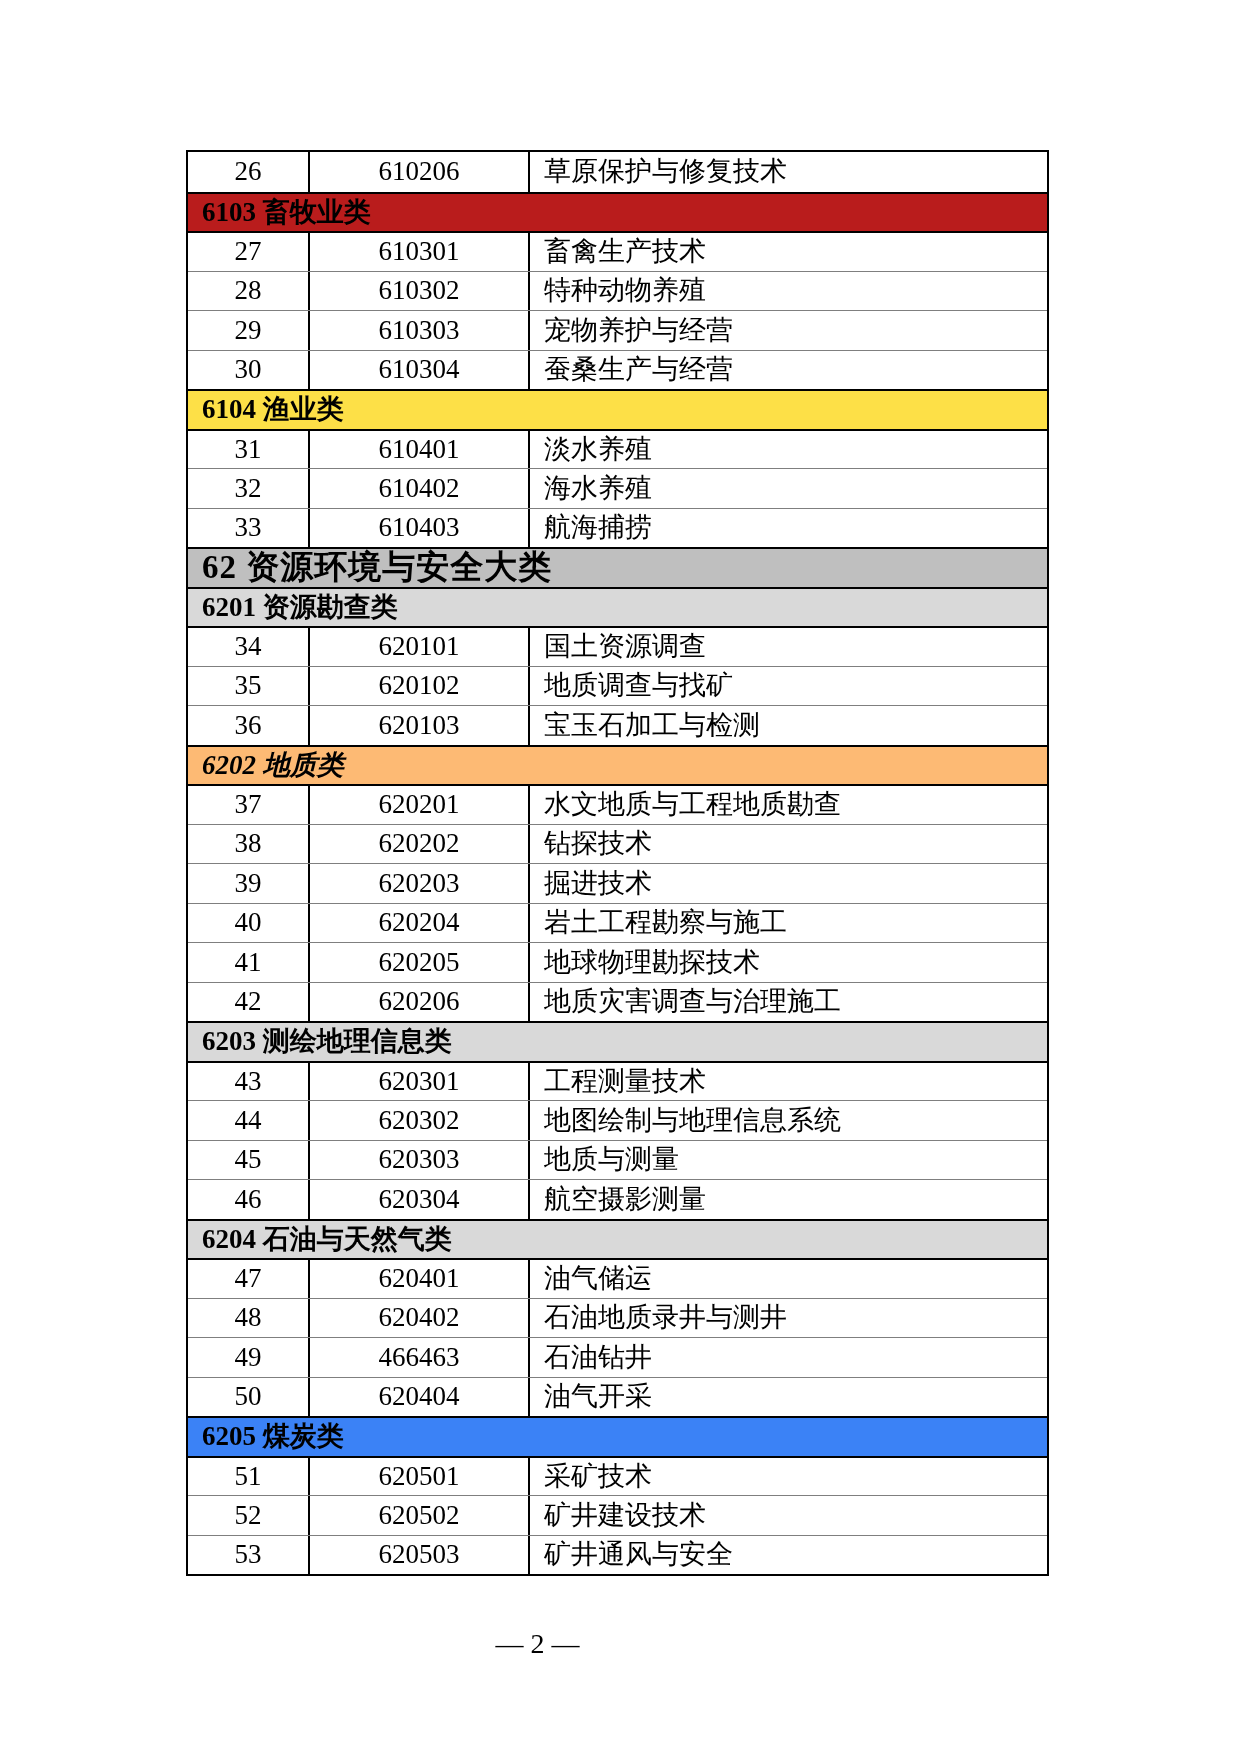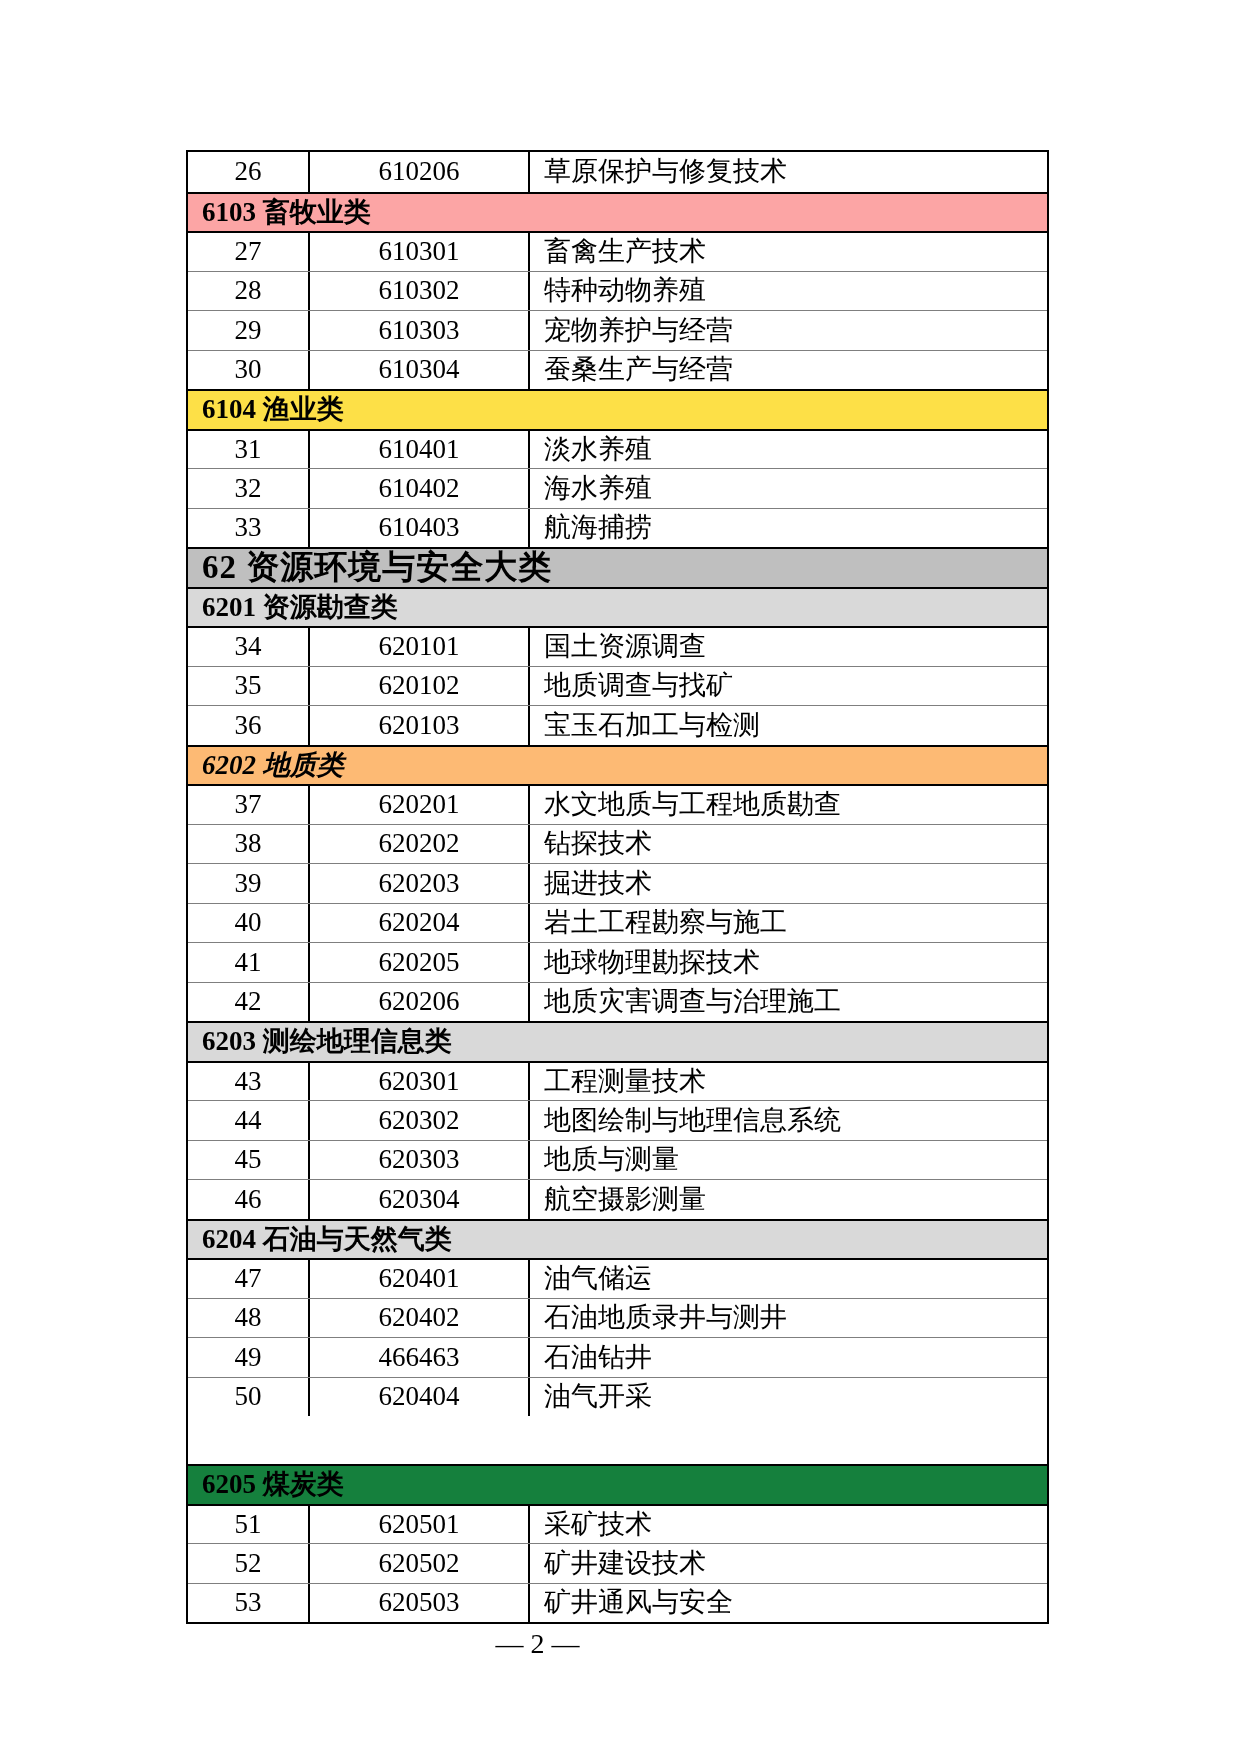--- a/index.html
+++ b/index.html
@@ -87,21 +87,21 @@
 </head>
 <body>
 
 <div class="page">
   <div class="doc-table">
       <div class="row item">
         <div class="cell seq">26</div>
         <div class="cell code">610206</div>
         <div class="cell name">草原保护与修复技术</div>
       </div>
-      <div class="row section bt-black" style="background: #fca5a5;">
+      <div class="row section bt-black" style="background: #b91c1c;">
         <div class="cell header">6103 畜牧业类</div>
       </div>
       <div class="row item bt-black">
         <div class="cell seq">27</div>
         <div class="cell code">610301</div>
         <div class="cell name">畜禽生产技术</div>
       </div>
       <div class="row item">
         <div class="cell seq">28</div>
         <div class="cell code">610302</div>
@@ -228,21 +228,21 @@
       <div class="row item">
         <div class="cell seq">49</div>
         <div class="cell code">466463</div>
         <div class="cell name">石油钻井</div>
       </div>
       <div class="row item">
         <div class="cell seq">50</div>
         <div class="cell code">620404</div>
         <div class="cell name">油气开采</div>
       </div>
-      <div class="row section bt-black" style="background: #15803d; margin-top: 48px;">
+      <div class="row section bt-black" style="background: #3b82f6;">
         <div class="cell header">6205 煤炭类</div>
       </div>
       <div class="row item bt-black">
         <div class="cell seq">51</div>
         <div class="cell code">620501</div>
         <div class="cell name">采矿技术</div>
       </div>
       <div class="row item">
         <div class="cell seq">52</div>
         <div class="cell code">620502</div>

